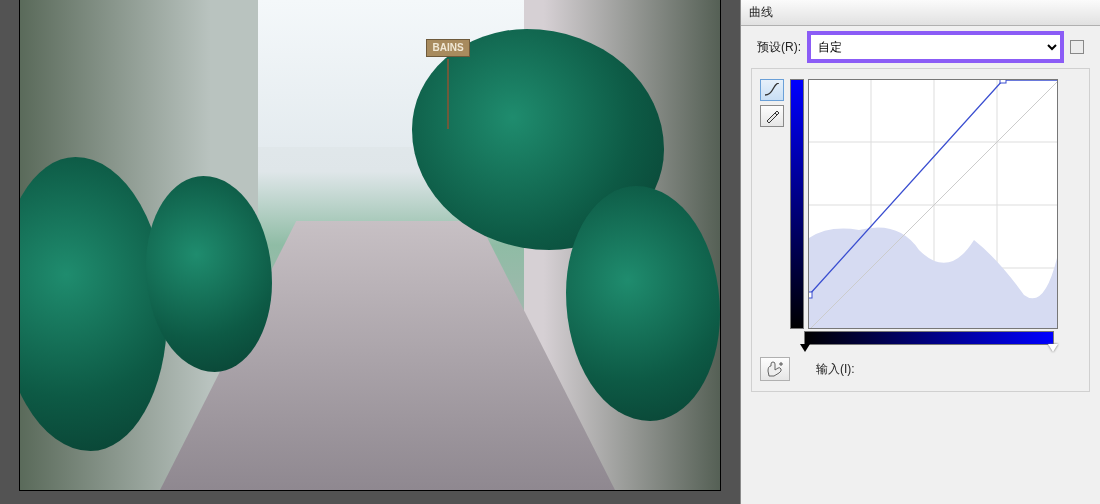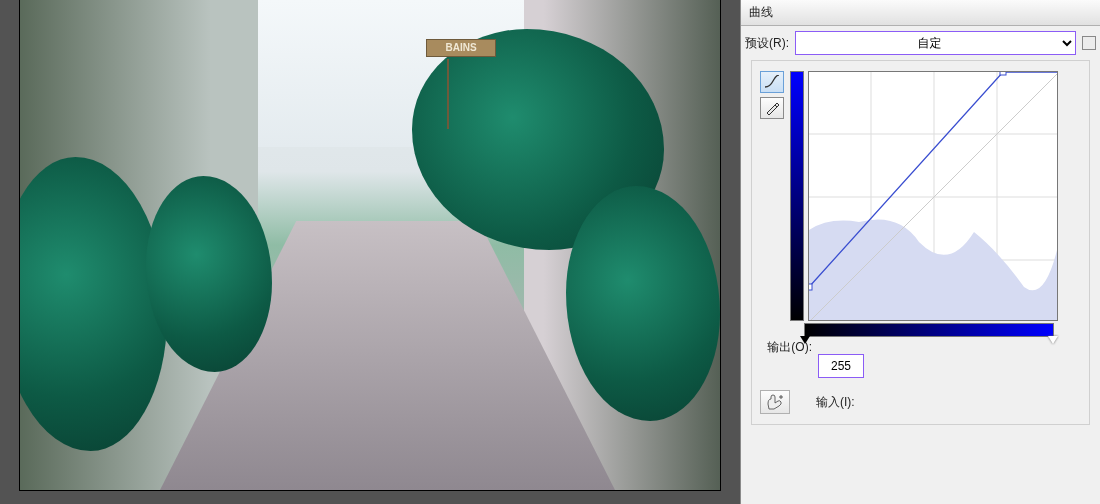--- a/index.html
+++ b/index.html
@@ -8,28 +8,28 @@
   .photo{width:700px;height:490px;background:linear-gradient(180deg,#e8eef2 0%,#dfe6e9 35%,#8fbca5 50%,#a8b6b1 70%,#949494 100%);box-shadow:0 0 0 1px #000;position:relative;overflow:hidden;}
   .sky{position:absolute;top:0;left:0;right:0;height:30%;background:linear-gradient(#f4f8fa,#e4ebef);}
   .bld-l{position:absolute;left:0;top:0;width:34%;height:100%;background:linear-gradient(90deg,#5a6a5a 0%,#b9c3bf 80%);}
   .bld-r{position:absolute;right:0;top:0;width:28%;height:100%;background:linear-gradient(270deg,#556055 0%,#d6d0d4 90%);}
   .street{position:absolute;bottom:0;left:20%;right:15%;height:55%;background:linear-gradient(#c7c0c4 0%,#8f8890 100%);clip-path:polygon(30% 0,70% 0,100% 100%,0 100%);}
   .foliage{position:absolute;width:24%;height:60%;background:radial-gradient(circle at 40% 40%,#1f8c6e 0%,#0d5a45 60%,#094032 100%);border-radius:50% 60% 50% 60%;filter:blur(0.5px);} 
   .fol1{left:-3%;top:32%;}
   .fol2{left:18%;top:36%;width:18%;height:40%;}
   .fol3{right:8%;top:6%;width:36%;height:45%;}
   .fol4{right:0;top:38%;width:22%;height:48%;}
-  .sign{position:absolute;left:58%;top:8%;width:70px;height:18px;background:#a88b5e;border:1px solid #6e5a3b;color:#f0e8d5;font-size:10px;font-weight:bold;text-align:center;line-height:16px;}
+  .sign{position:absolute;left:58%;top:8%;width:44px;height:18px;background:#a88b5e;border:1px solid #6e5a3b;color:#f0e8d5;font-size:10px;font-weight:bold;text-align:center;line-height:16px;}
   .sign-pole{position:absolute;left:61%;top:12%;width:2px;height:70px;background:#6e5a3b;}
 
   .dlg{width:360px;height:504px;background:#f0f0f0;border-left:1px solid #8a8a8a;display:flex;flex-direction:column;}
   .titlebar{height:26px;background:linear-gradient(#fbfbfb,#e1e1e1);border-bottom:1px solid #b0b0b0;display:flex;align-items:center;padding:0 8px;color:#222;}
-  .row{display:flex;align-items:center;padding:5px 4px;gap:6px;}
+  .row{display:flex;align-items:center;padding:5px 16px;gap:6px;}
   label{color:#222;}
-  select,input[type=text]{border:1px solid #8b5cf6;background:#fff;height:24px;padding:0 3px;font-size:12px;text-align:center;}
+  select,input[type=text]{border:4px solid #8b5cf6;background:#fff;height:32px;padding:0 3px;font-size:12px;}
   .preset-sel{flex:1;}
   .chan-sel{width:75px;}
   .tick{width:14px;height:14px;border:1px solid #888;background:#ececec;display:inline-block;}
   .fieldset{border:1px solid #d0d0d0;margin:0 10px;padding:6px 8px 10px 8px;}
   .graph-wrap{display:flex;gap:4px;margin-top:4px;}
   .tool-col{display:flex;flex-direction:column;gap:4px;width:26px;}
   .tool-btn{width:24px;height:22px;border:1px solid #8a8a8a;background:linear-gradient(#fdfdfd,#e6e6e6);display:flex;align-items:center;justify-content:center;cursor:pointer;}
   .tool-btn.active{background:linear-gradient(#e6f0fa,#c9dff5);border-color:#6aa0d8;}
   .graph-block{flex:1;}
   .grad-v{width:14px;height:250px;background:linear-gradient(#0000ff,#000000);border:1px solid #777;}
@@ -115,27 +115,20 @@
             <rect class="pt" x="191" y="-3" width="6" height="6"></rect>
           </svg>
         </div>
       </div>
     </div>
     <div class="grad-h">
       <div class="slider-tri tri-black"></div>
       <div class="slider-tri tri-white"></div>
     </div>
 
-    <div class="io-row" style="margin-left:0">
-      <label style="width:52px;text-align:right">输出(O):</label>
-    </div>
-    <div class="io-row" style="margin-top:-2px">
-      <div style="width:52px"></div>
-      <input type="text" class="io-field" value="255" style="">
-    </div>
 
     <div class="io-row" style="margin-top:12px">
       <div class="hand-btn">
         <svg width="20" height="16">
             <path d="M3 10 Q3 5 6 5 L6 3 Q6 1 8 1 Q10 1 10 3 L10 9 L13 7 Q15 6 16 8 Q17 10 14 12 L9 15 L4 15 Z" fill="#eee" stroke="#555" stroke-width="0.9"></path>
             <path d="M14 3 L18 3 M16 1 L16 5" stroke="#555" stroke-width="1"></path>
           </svg>
       </div>
       <div style="width:14px"></div>
       <label>输入(I):</label>

